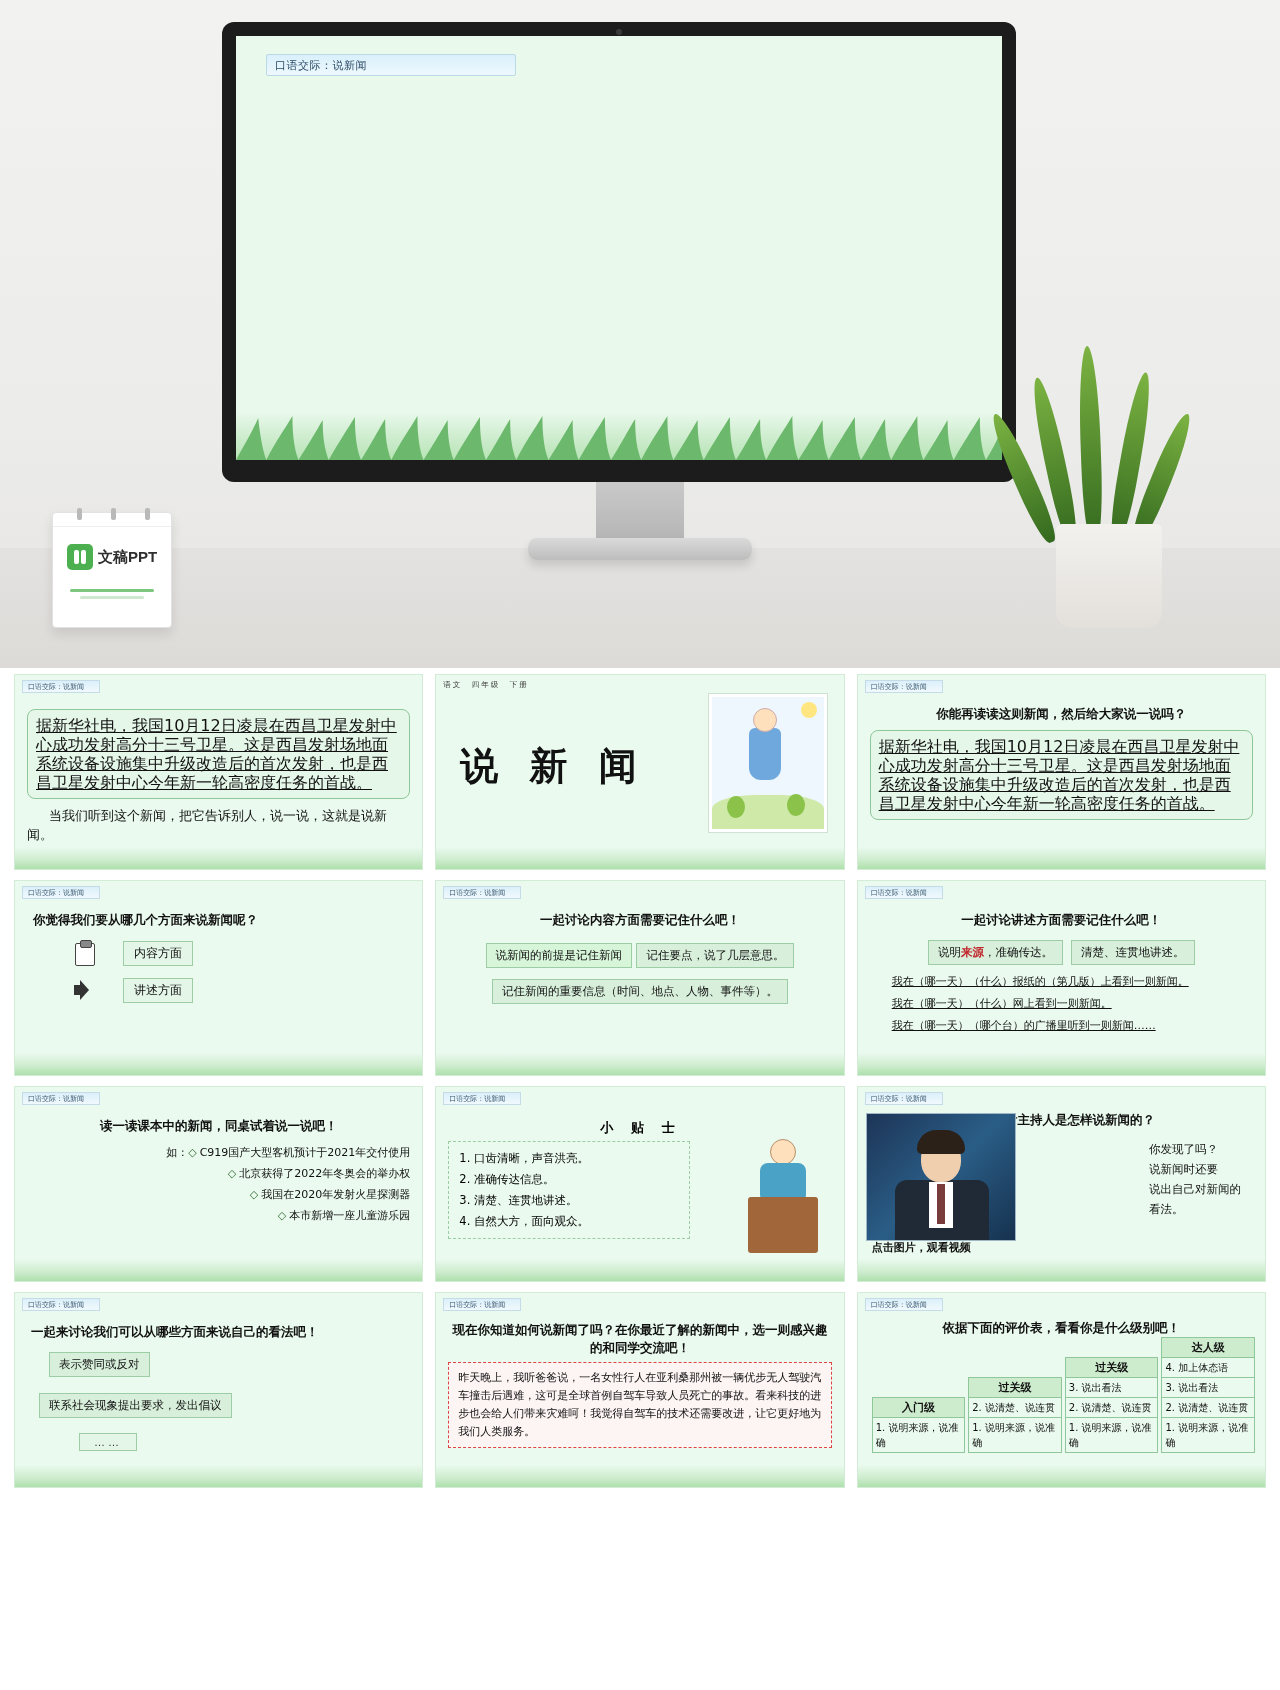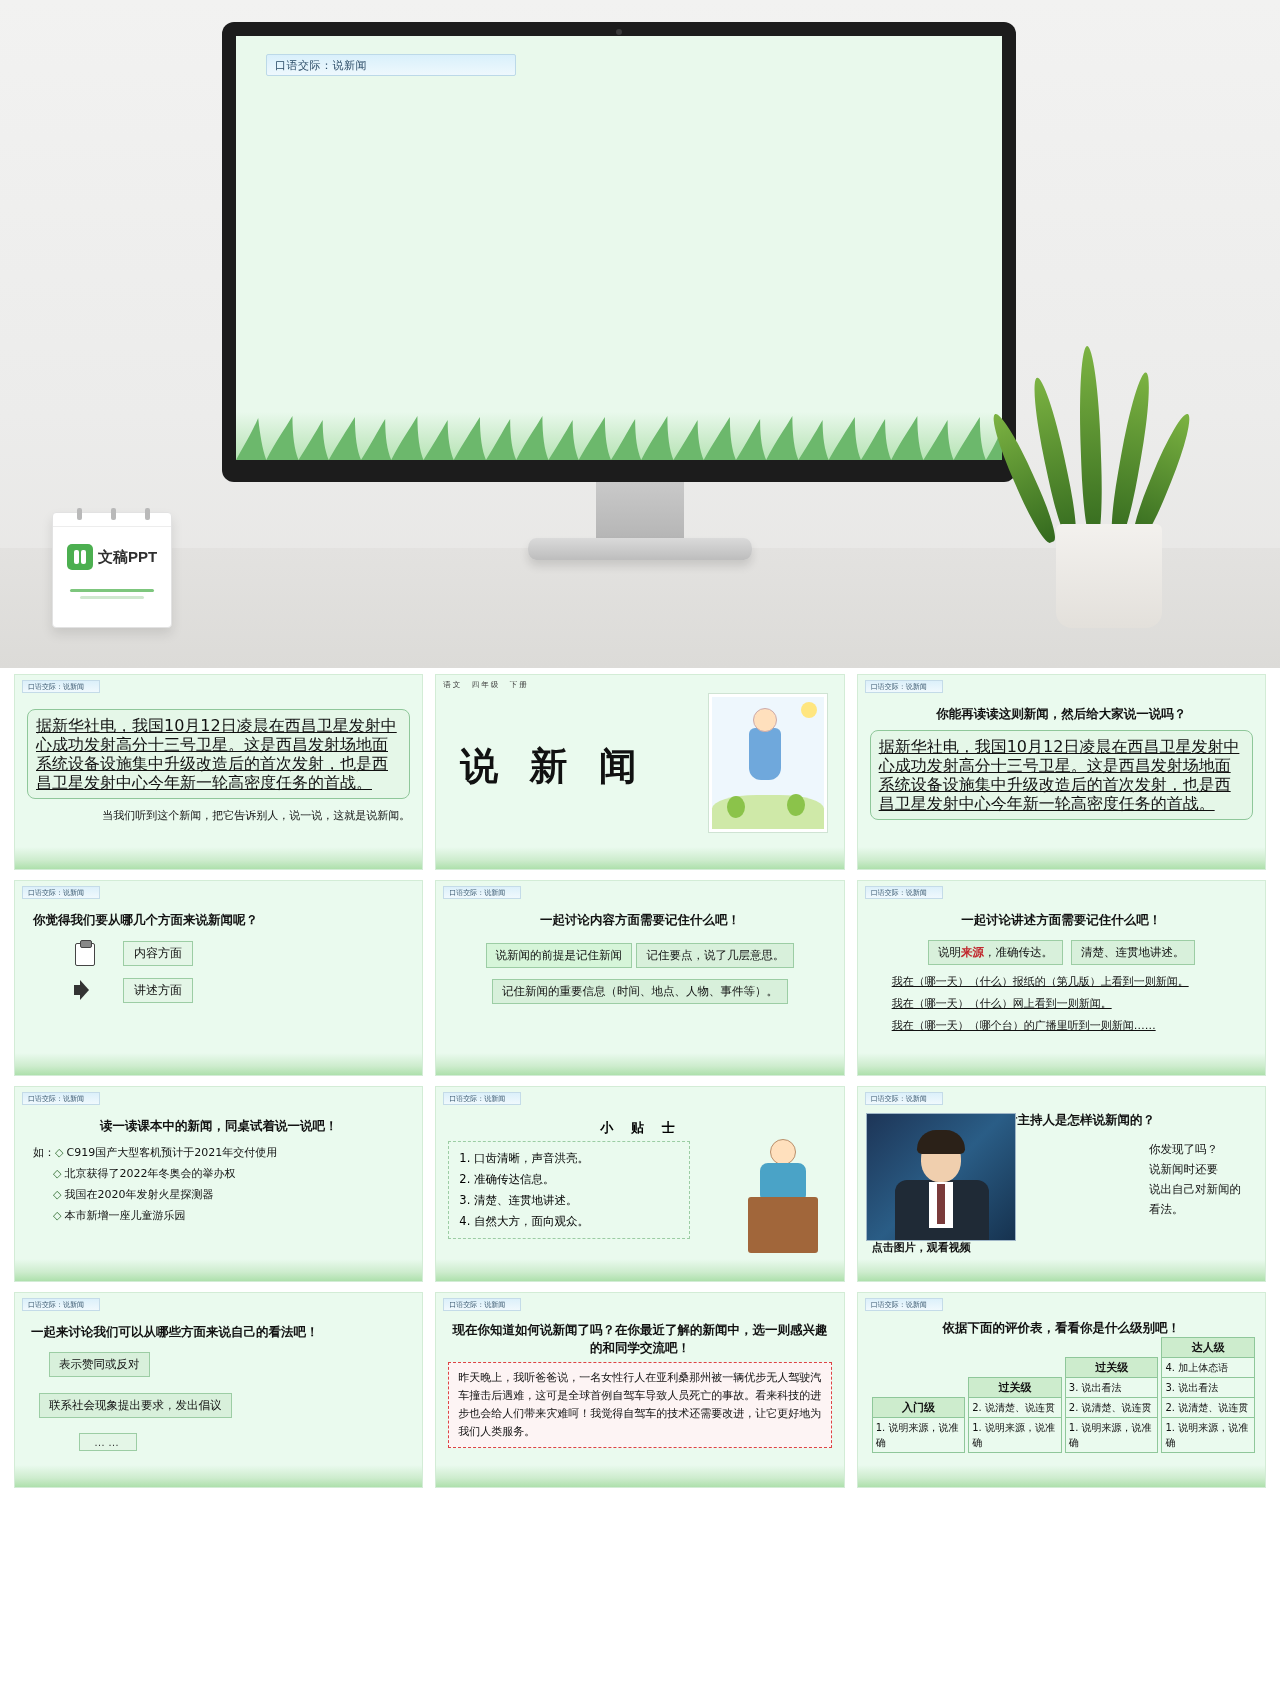--- a/index.html
+++ b/index.html
@@ -121,21 +121,21 @@
   .q-title {
     font-family:"DejaVu Sans", sans-serif; font-weight:bold;
     font-size:12.5px; color:#111; text-align:center; margin:4px 0 7px;
     line-height:18px;
   }
   .box-news {
     border:1px solid #8fc79a; border-radius:8px; background:#e5f7e8;
     padding:6px 8px; font-family:"DejaVu Sans", serif; font-size:16px;
     line-height:19px; color:#111; text-indent:0;text-decoration:underline;
   }
-  .para { font-family:"DejaVu Sans", serif; font-size:11px; line-height:19px; color:#111; margin:7px 0 7px;text-align:right; }
+  .para { font-family:"DejaVu Sans", serif; font-size:13px; line-height:19px; color:#111; margin:7px 0 7px; }
   .ind { text-indent:22px; }
   
   .big-title {
     font-family:"DejaVu Sans", sans-serif; font-weight:bold;
     font-size:38px; letter-spacing:9px; color:#111;
     position:absolute; left:24px; top:66px;
   }
   .s2-tab { position:absolute; left:7px; top:5px; font-size:7.5px; color:#3b3b3b; letter-spacing:2px;text-align:center;}
   .fairy {
     position:absolute; right:16px; top:18px; width:120px; height:140px;
@@ -160,21 +160,21 @@
   .icon-clip:before{content:"";position:absolute;left:2px;top:3px;right:2px;bottom:0;background:#fff;border:1.5px solid #444;border-radius:2px;}
   .icon-clip:after{content:"";position:absolute;left:7px;top:0;width:10px;height:6px;background:#888;border:1.5px solid #444;border-radius:2px;}
   .icon-speak:before{content:"";position:absolute;left:1px;top:8px;width:8px;height:10px;background:#333;}
   .icon-speak:after{content:"";position:absolute;left:7px;top:3px;border-left:9px solid #333;border-top:10px solid transparent;border-bottom:10px solid transparent;}
   .lbl-box {
     border:1px solid #9ccda4; background:#e4f6e7; padding:3px 10px;
     font-family:"DejaVu Sans", sans-serif; font-size:12px; color:#111;
   }
   .hl-red { color:#c1272d; font-weight:bold; }
   .list-line { font-family:"DejaVu Sans", serif; font-size:11px; line-height:18px; color:#111; margin:4px 0 0;text-decoration:underline; }
-  .bullets { margin:6px 0 0 6px; }
+  .bullets { margin:6px 0 0 6px;text-align:right; }
   .bullets .bl { font-family:"DejaVu Sans", serif; font-size:11px; line-height:21px; color:#111; }
   .dia { color:#2e6b2e; margin-right:3px; }
   .tips-title { font-family:Liberation Mono, monospace; font-weight:bold; font-size:13px; letter-spacing:5px; text-align:center; margin:6px 0 4px; }
   .tips-box { border:1px dashed #9ccda4; background:#eafaee; padding:6px 10px; width:63%; }
   .tips-box .bl { font-family:"DejaVu Sans", serif; font-size:11.5px; line-height:21px; }
   .speaker { position:absolute; right:12px; bottom:26px; width:92px; height:118px; }
   .sp-head { position:absolute; left:30px; top:2px; width:26px;height:26px;border-radius:50%;background:#ffe0bd;border:1px solid #b98f6a;}
   .sp-body { position:absolute; left:20px; top:26px; width:46px;height:40px;background:#4aa3c7;border-radius:8px;}
   .sp-podium{ position:absolute; left:8px; top:60px; width:70px;height:56px;background:#a1663a;border-radius:3px;}
   .anchor-img {

